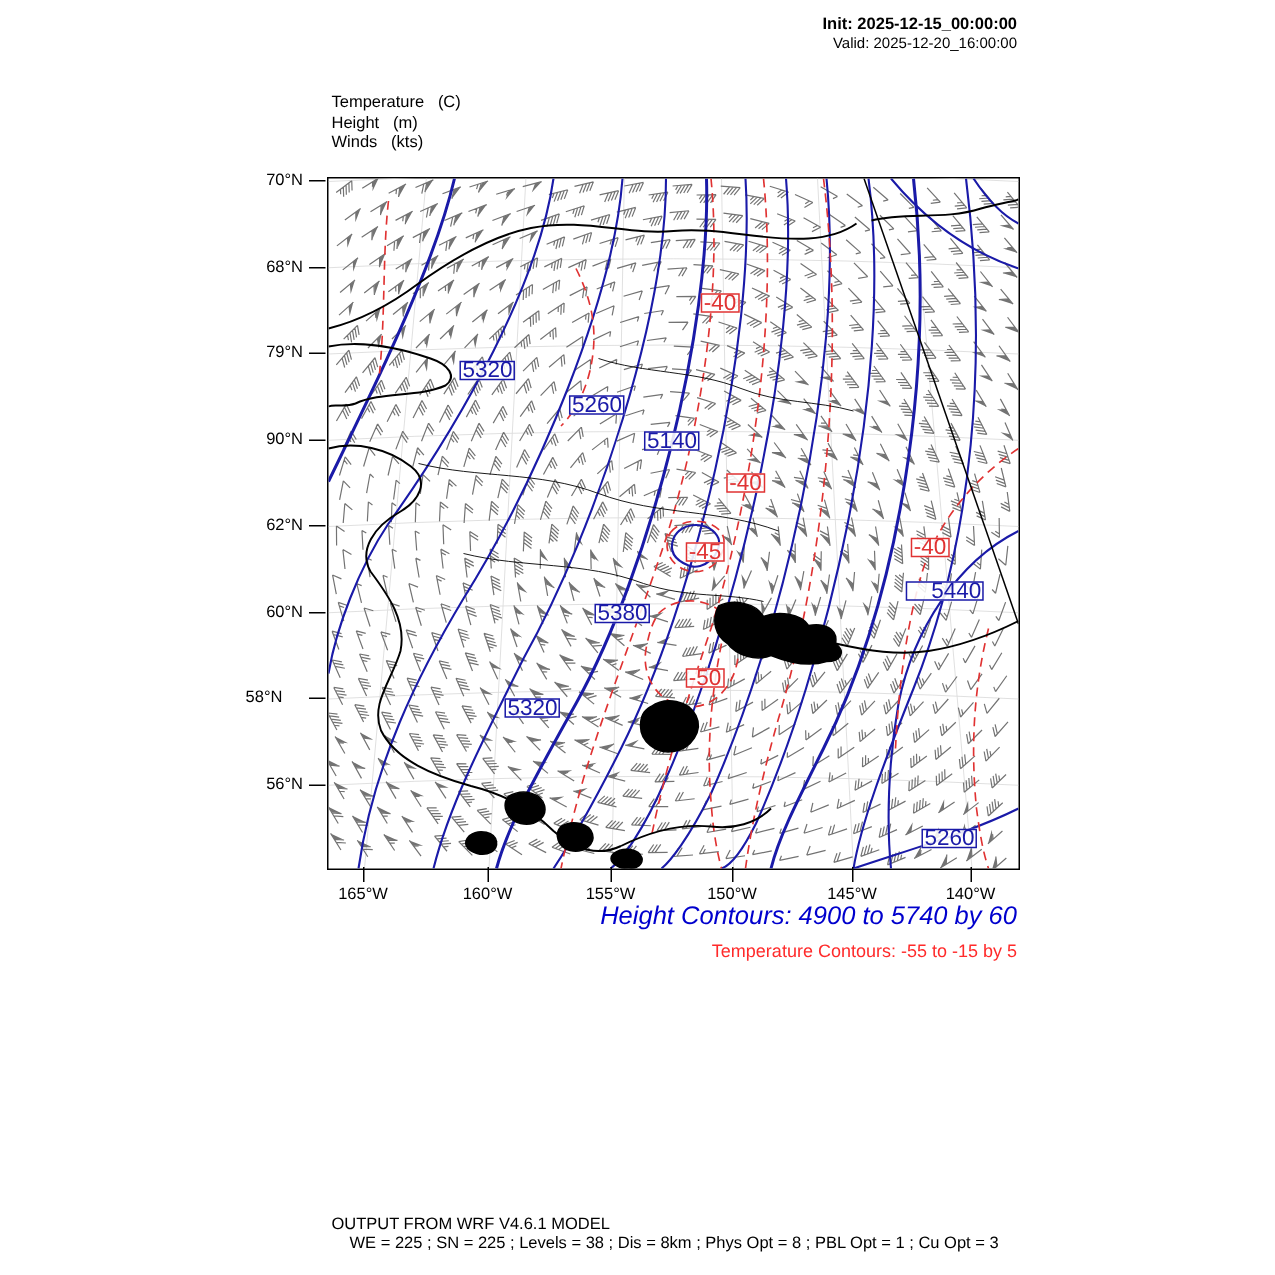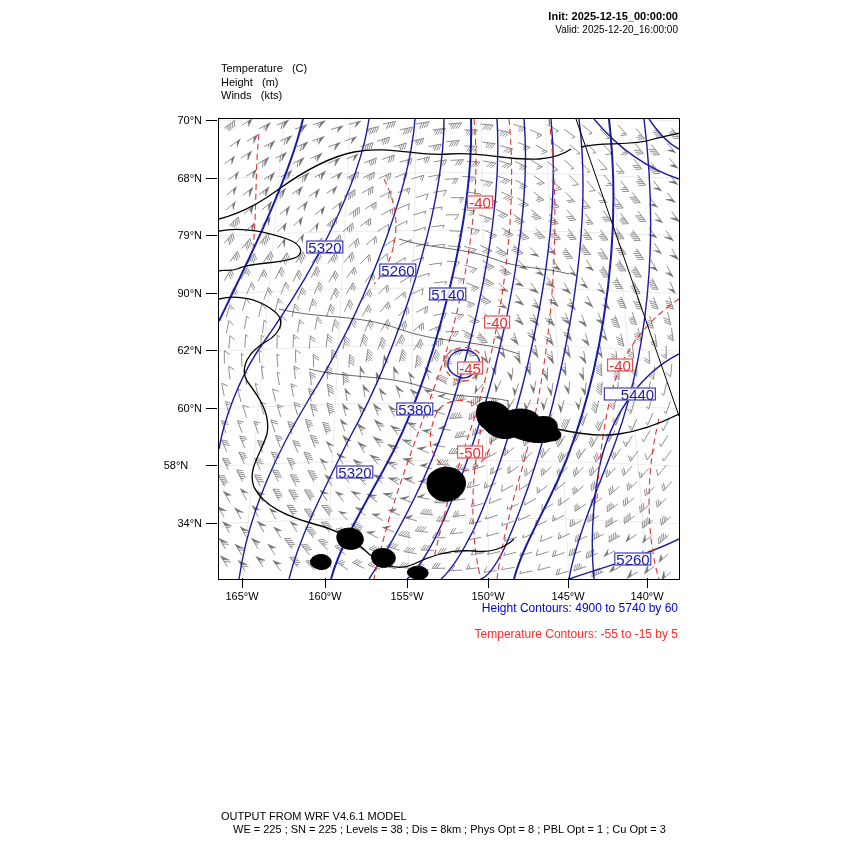--- a/index.html
+++ b/index.html
@@ -15,21 +15,21 @@
              border:1px solid #000;box-sizing:content-box;background:#fff;}
   .map-frame svg{position:absolute;left:0;top:0;}
   .tick-lat{position:absolute;width:11px;height:1px;background:#000;}
   .tick-lon{position:absolute;width:1px;height:10px;background:#000;}
   .lat-label{position:absolute;width:52px;text-align:right;font-size:11px;}
   .lon-label{position:absolute;width:60px;text-align:center;font-size:11px;}
   .clabel{position:absolute;transform:translate(-50%,-50%);font-size:15px;
           background:rgba(255,255,255,0.88);padding:0 1px;line-height:11px;white-space:nowrap;}
   .clabel.hgt{color:var(--hgt);border:1px solid var(--hgt);}
   .clabel.tmp{color:var(--tmp);border:1px solid var(--tmp);}
-  .cap-hgt{position:absolute;right:172px;top:601px;font-size:12px;color:var(--caph);}
+  .cap-hgt{position:absolute;right:172px;top:601px;font-size:17px;color:var(--caph);font-style:italic;}
   .cap-tmp{position:absolute;right:172px;top:627px;font-size:12px;color:var(--capt);}
   .footer1{position:absolute;left:221px;top:810px;font-size:11px;}
   .footer2{position:absolute;left:221px;top:823px;font-size:11px;margin-left:12px;}
   .hgt-line{fill:none;stroke:var(--hgt);stroke-width:1.4;}
   .hgt-line.bold{stroke-width:2;}
   .tmp-line{fill:none;stroke:var(--tmp);stroke-width:1.1;stroke-dasharray:6 4;}
   .coast{fill:none;stroke:var(--coast);stroke-width:1.3;stroke-linejoin:round;}
   .coast-fill{fill:var(--coast);stroke:var(--coast);stroke-width:1;}
   .river{fill:none;stroke:var(--coast);stroke-width:0.6;}
   .border-line{fill:none;stroke:var(--coast);stroke-width:1;}
@@ -139,21 +139,21 @@
     <div class="lat-label" style="left: 150px; top: 229px;">79°N</div>
     <div class="tick-lat" style="left: 206px; top: 292.5px;"></div>
     <div class="lat-label" style="left: 150px; top: 286.5px;">90°N</div>
     <div class="tick-lat" style="left: 206px; top: 350px;"></div>
     <div class="lat-label" style="left: 150px; top: 344px;">62°N</div>
     <div class="tick-lat" style="left: 206px; top: 407.5px;"></div>
     <div class="lat-label" style="left: 150px; top: 401.5px;">60°N</div>
     <div class="tick-lat" style="left: 206px; top: 465px;"></div>
     <div class="lat-label" style="left: 150px; top: 459px; text-align: center;">58°N</div>
     <div class="tick-lat" style="left: 206px; top: 522.5px;"></div>
-    <div class="lat-label" style="left: 150px; top: 516.5px;">34°N</div>
+    <div class="lat-label" style="left: 150px; top: 516.5px;">56°N</div>
     <div class="tick-lon" style="left: 242px; top: 578px;"></div>
     <div class="lon-label" style="left: 212px; top: 590px;">165°W</div>
     <div class="tick-lon" style="left: 325px; top: 578px;"></div>
     <div class="lon-label" style="left: 295px; top: 590px;">160°W</div>
     <div class="tick-lon" style="left: 407px; top: 578px;"></div>
     <div class="lon-label" style="left: 377px; top: 590px;">155°W</div>
     <div class="tick-lon" style="left: 488px; top: 578px;"></div>
     <div class="lon-label" style="left: 458px; top: 590px;">150°W</div>
     <div class="tick-lon" style="left: 568px; top: 578px;"></div>
     <div class="lon-label" style="left: 538px; top: 590px;">145°W</div>

